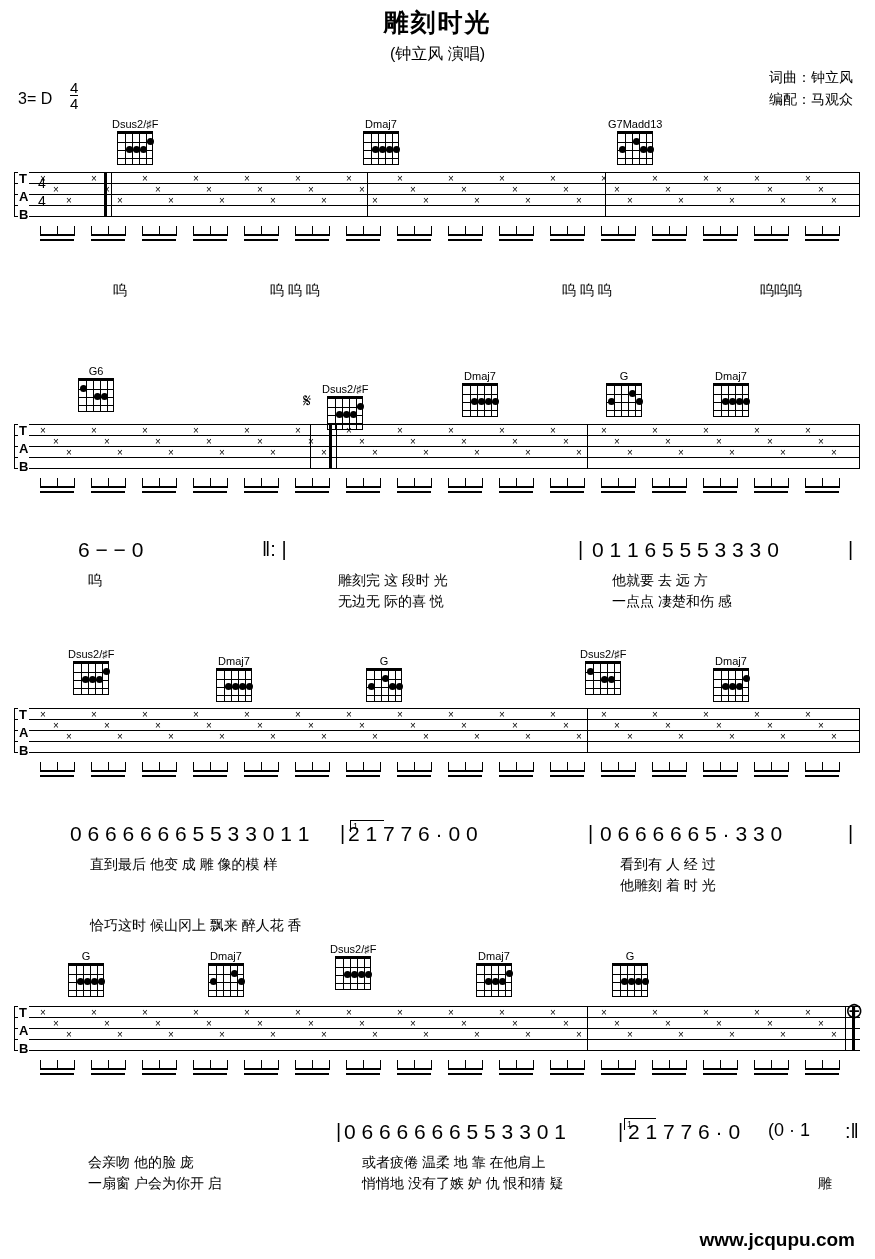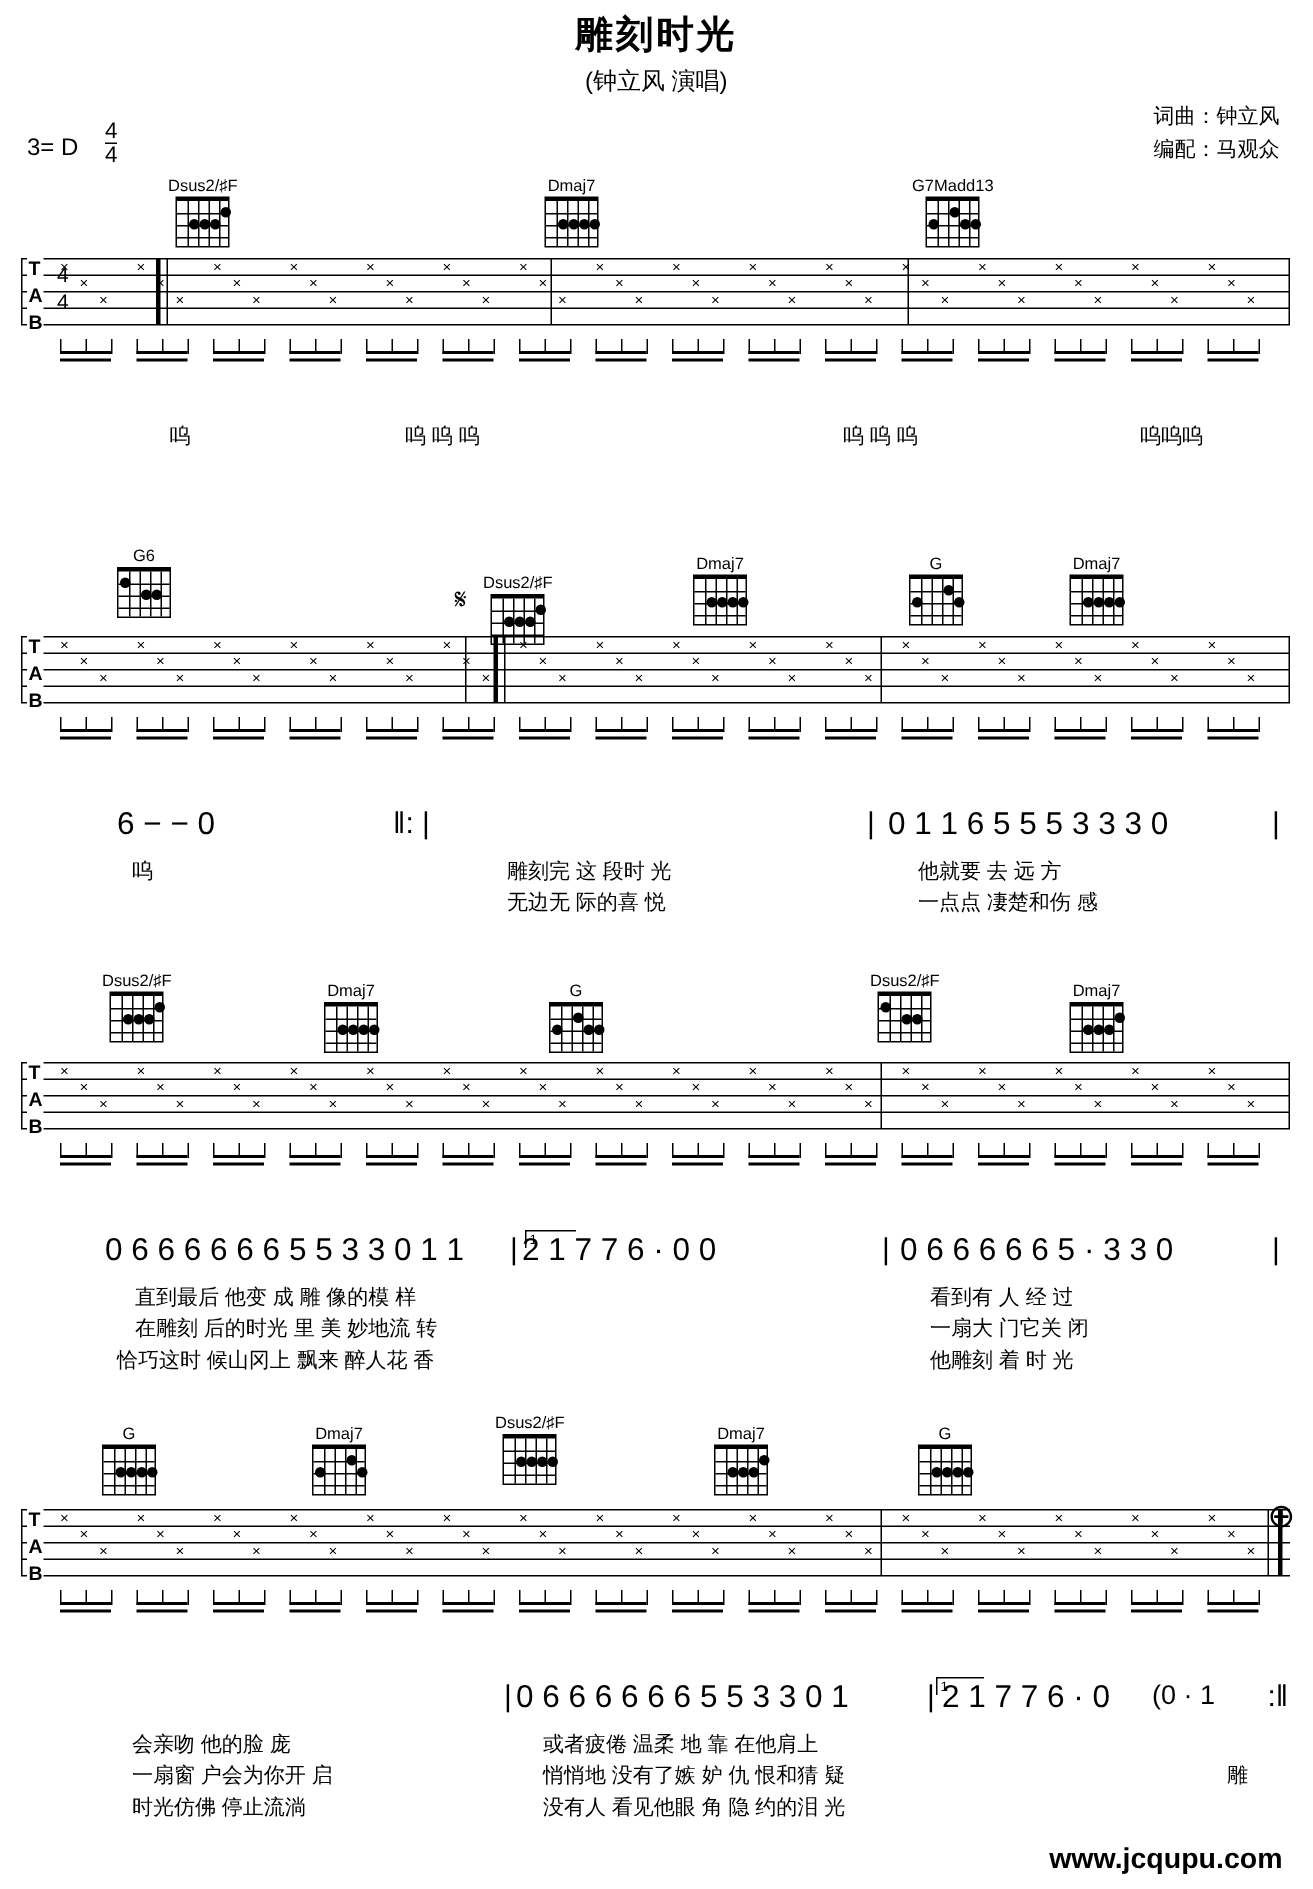--- a/index.html
+++ b/index.html
@@ -877,25 +877,21 @@
       <span class="n" style="left:340px;font-size:20px;">|</span>
       <span class="n" style="left:588px;font-size:20px;">|</span>
       <span class="n" style="left:848px;font-size:20px;">|</span>
       <span class="ending" style="left:350px;top:-2px;width:34px;">1</span>
     </div>
     <div class="lyr">
       <span style="left:90px;">直到最后 他变 成 雕 像的模 样</span>
       <span style="left:620px;">看到有 人 经 过</span>
     </div>
     <div class="lyr">
-      <span style="left:90px;">在雕刻 后的时光 里 美 妙地流 转</span>
-      <span style="left:620px;">一扇大 门它关 闭</span>
-    </div>
-    <div class="lyr">
-      <span style="left:78px;">恰巧这时 候山冈上 飘来 醉人花 香</span>
+      <span style="left:90px;margin-top:40px;">恰巧这时 候山冈上 飘来 醉人花 香</span>
       <span style="left:620px;">他雕刻 着 时 光</span>
     </div>
   </div>
 
   <div class="tab" style="top:1006px;">
     <div class="ln" style="top:0px;"></div>
     <div class="ln" style="top:11px;"></div>
     <div class="ln" style="top:22px;"></div>
     <div class="ln" style="top:33px;"></div>
     <div class="ln" style="top:44px;"></div>
@@ -1051,20 +1047,16 @@
     </div>
     <div class="lyr">
       <span style="left:88px;">会亲吻 他的脸 庞</span>
       <span style="left:362px;">或者疲倦 温柔 地 靠 在他肩上</span>
     </div>
     <div class="lyr">
       <span style="left:88px;">一扇窗 户会为你开 启</span>
       <span style="left:362px;">悄悄地 没有了嫉 妒 仇 恨和猜 疑</span>
       <span style="left:818px;">雕</span>
     </div>
-    <div class="lyr">
-      <span style="left:88px;">时光仿佛 停止流淌</span>
-      <span style="left:362px;">没有人 看见他眼 角 隐 约的泪 光</span>
-    </div>
   </div>
 
   <div class="footer">www.jcqupu.com</div>
 </div>
 
 </body></html>

